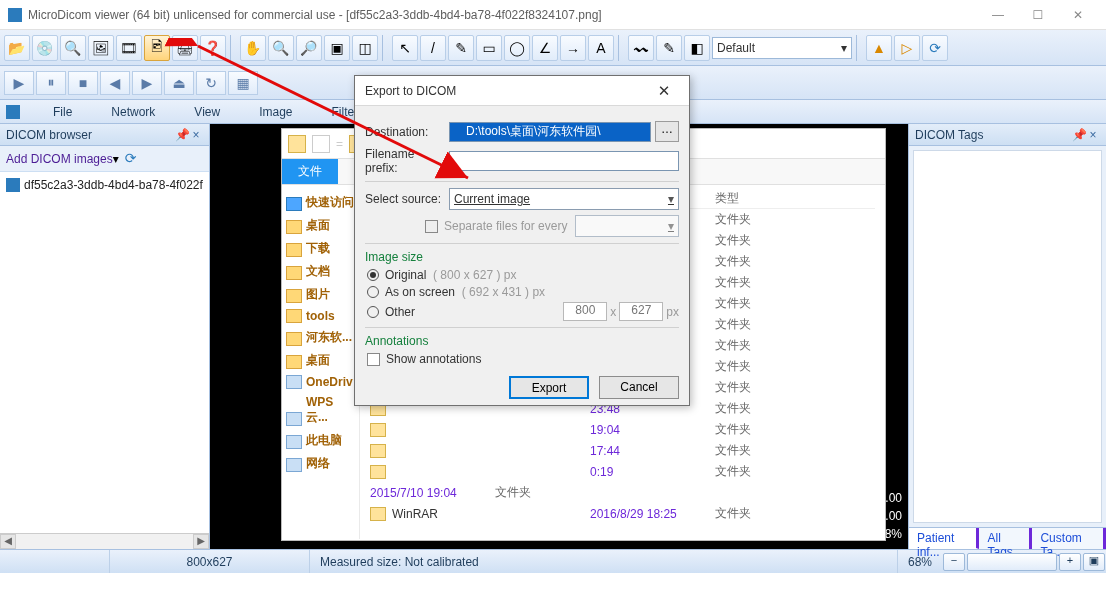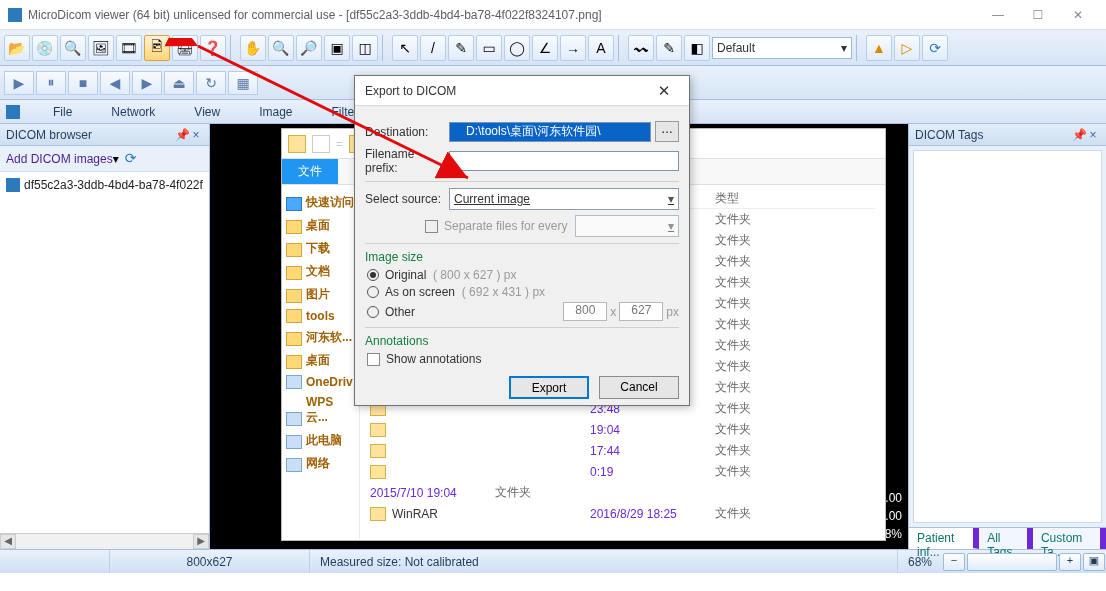--- a/index.html
+++ b/index.html
@@ -30,21 +30,21 @@
 .treeitem{display:flex;align-items:center;padding:2px 4px;color:#222;}
 .treeitem .ficon{width:14px;height:14px;background:#2b7bbc;margin-right:4px;}
 .lscroll{height:16px;background:#f1f1f1;border-top:1px solid #ccc;display:flex;}
 .lscroll .arrow{width:16px;background:#e6e6e6;border:1px solid #ccc;text-align:center;font-size:10px;color:#666;}
 .lscroll .track{flex:1;}
 .center{flex:1;background:#000;position:relative;}
 .overlay-text{position:absolute;right:6px;bottom:6px;color:#fff;font-family:Consolas,monospace;font-size:13px;text-align:right;line-height:17px;white-space:pre;}
 .rightpanel{width:198px;background:#e8f0fa;border-left:1px solid #a7c0e0;display:flex;flex-direction:column;}
 .tagbody{flex:1;background:#fff;margin:4px;border:1px solid #cdd9e8;}
 .tabstrip{height:22px;display:flex;background:#e3edf9;border-top:1px solid #a7c0e0;}
-.tabstrip .tab{padding:3px 8px;color:#0f766e;border-right:6px solid #6d28d9;background:#f2f7fd;}
+.tabstrip .tab{padding:3px 8px;color:#1d4ed8;border-right:3px solid #6d28d9;background:#f2f7fd;}
 .tabstrip .tab.active{background:#fff;border-bottom:1px solid #fff;}
 .statusbar{height:24px;background:linear-gradient(#eaf1fb,#cfe0f4);border-top:1px solid #a7c0e0;display:flex;align-items:center;color:#1f3d5c;}
 .statusbar .cell{padding:0 10px;border-right:1px solid #bcd0e8;height:100%;display:flex;align-items:center;}
 .statusbar .cell.size{width:200px;justify-content:center;}
 .statusbar .zoom{padding:0 10px;}
 .statusbar .stbtn{width:22px;height:18px;border:1px solid #9db9d9;background:linear-gradient(#fff,#e1ecfa);text-align:center;font-size:11px;margin:0 1px;border-radius:2px;}
 
 .dialog{position:absolute;left:354px;top:75px;width:336px;background:#f0f0f0;border:1px solid #707070;box-shadow:2px 2px 8px rgba(0,0,0,0.25);}
 .dlgtitle{height:30px;background:#fff;border-bottom:1px solid #d9d9d9;display:flex;align-items:center;padding:0 10px;color:#333;}
 .dlgtitle .sp{flex:1;}

